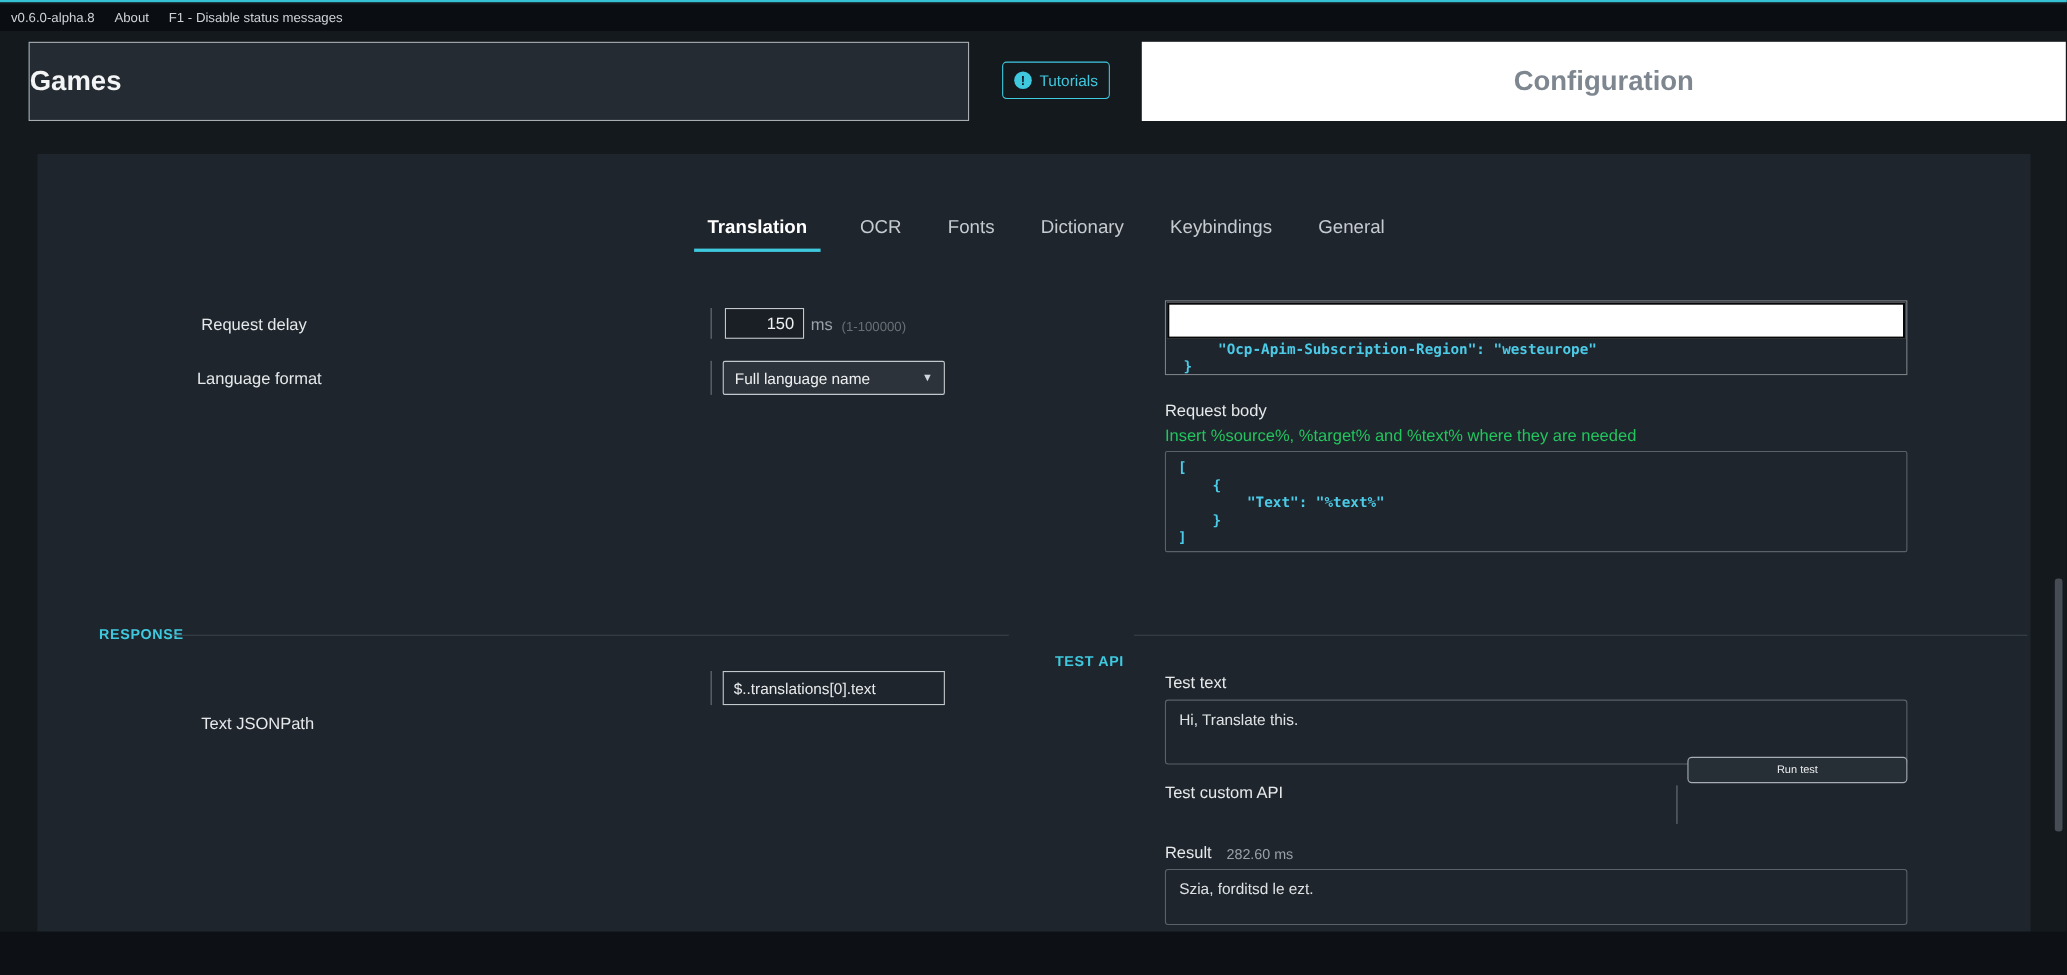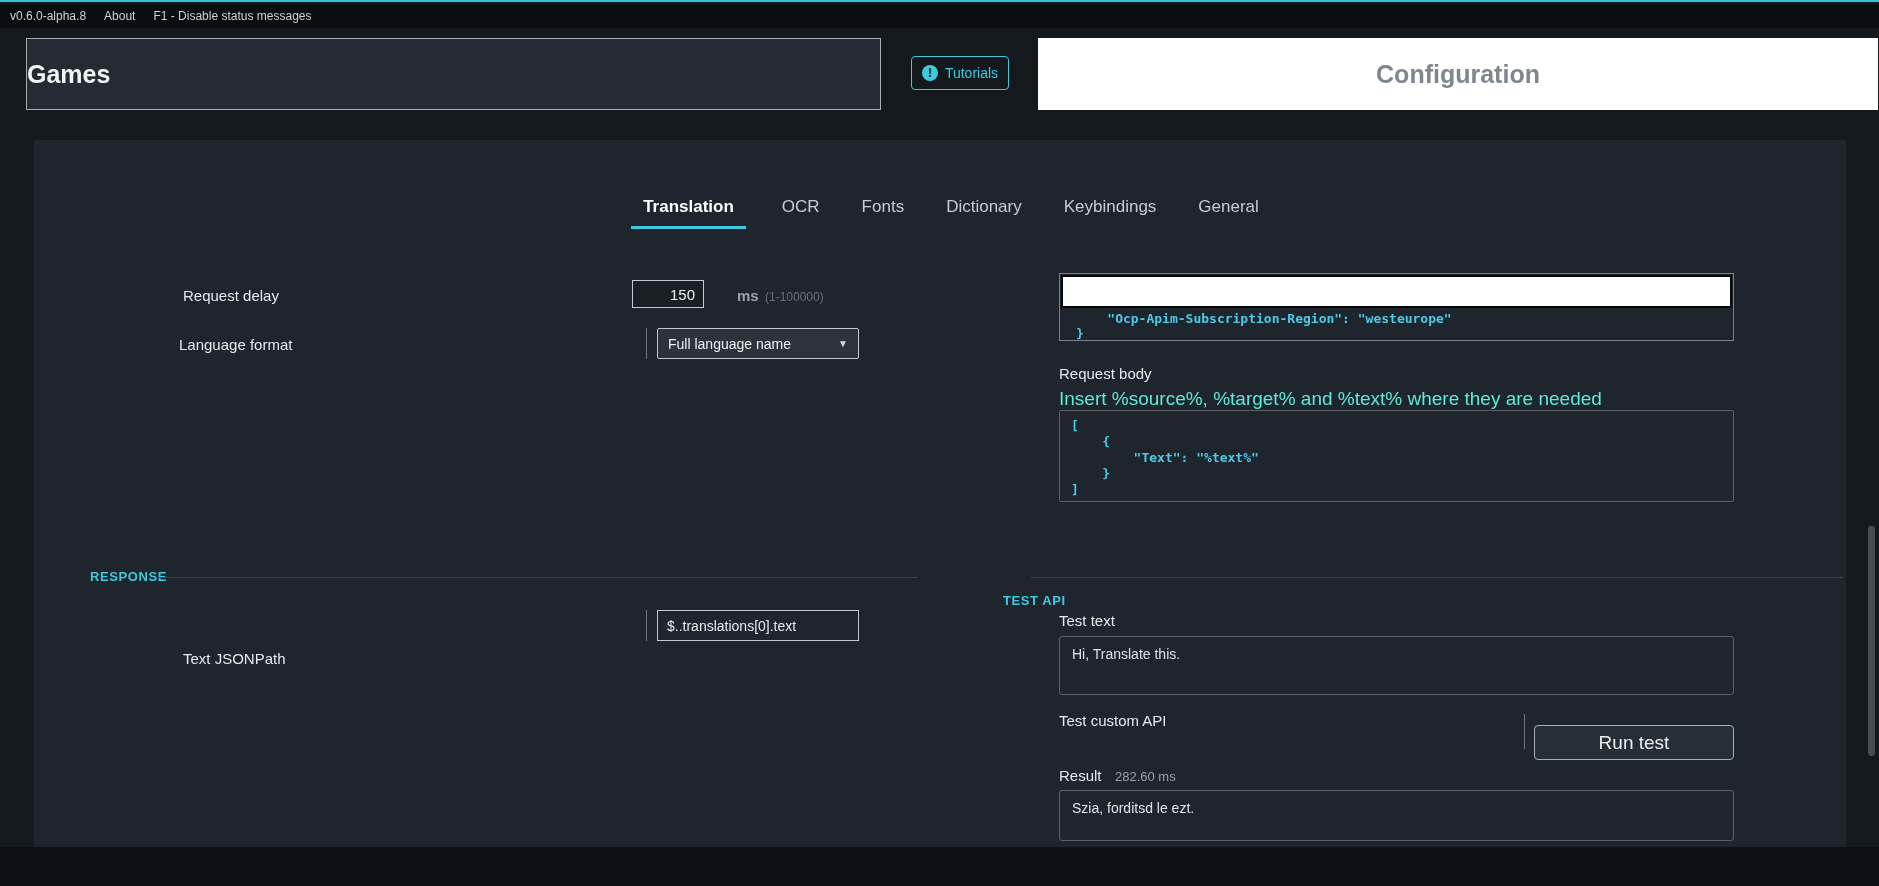--- a/index.html
+++ b/index.html
@@ -60,26 +60,26 @@
   .tab { padding:0 6px 9px 6px; border-bottom:3px solid transparent; cursor:pointer; }
   .tab span { font-size:17px; color:#c6cbd0; }
   .tab.active { border-bottom-color:#3fc9df; padding:0 12px 9px 12px; }
   .tab.active span { color:#ffffff; font-weight:bold; }
 
   .field-label { position:absolute; font-size:15px; color:#e6e9eb; }
   .tick { position:absolute; width:1px; background:#6d747a; }
 
   
   .num-input {
-    position:absolute; left:598px; top:140px; width:72px; height:28px;
+    position:absolute; left:625px; top:140px; width:72px; height:28px;
     background:#191f25; border:1px solid #c3c8cd; color:#eef0f2;
     font-size:15px; text-align:right; padding-right:8px;
     font-family:"Liberation Sans", sans-serif;
   }
-  .ms-label { position:absolute; left:703px; top:147px; font-size:15px; color:#9aa1a7;font-weight:bold; }
+  .ms-label { position:absolute; left:703px; top:147px; font-size:15px; color:#9aa1a7; }
   .range-label { position:absolute; left:731px; top:150px; font-size:12px; color:#686f75; }
 
   
   .dropdown {
     position:absolute; left:623px; top:188px; width:202px; height:31px;
     background:#2c333a; border:1px solid #c3c8cd; border-radius:2px;
     display:flex; align-items:center; cursor:pointer;
   }
   .dd-value { flex:1; font-size:14px; color:#eef0f2; padding-left:10px; }
   .dd-arrow { font-size:10px; color:#d3d7db; padding-right:10px; }
@@ -94,38 +94,38 @@
     background:#ffffff; border:2px solid #050708;
   }
   .code-line {
     white-space:pre; font-family:"DejaVu Sans Mono", monospace;
     font-size:13px; font-weight:bold; color:#4ccbe8;
   }
   .hl1 { position:absolute; left:16px; top:37px; }
   .hl2 { position:absolute; left:16px; top:52px; }
 
   .rb-label { position:absolute; left:1025px; top:225px; font-size:15px; color:#e6e9eb; }
-  .rb-hint  { position:absolute; left:1025px; top:248px; font-size:19px; color:#5eead4; }
+  .rb-hint  { position:absolute; left:1025px; top:248px; font-size:15px; color:#22c55e; }
 
   .body-code {
     position:absolute; left:1025px; top:270px; width:675px; height:92px;
     border:1px solid #5a6167; border-radius:2px; padding:7px 11px;
   }
   .body-code .code-line { line-height:16px; }
 
   
   .section-title {
     position:absolute; font-size:13px; font-weight:bold;
     color:#3fc9df; letter-spacing:0.6px;
   }
   .section-line { position:absolute; height:1px; background:#3b424a; }
 
   .resp-title { left:56px; top:429px; }
   .resp-line  { left:122px; top:437px; width:761px; }
-  .ta-title   { left:925px; top:453px;margin-left:44px; }
+  .ta-title   { left:925px; top:453px; }
   .ta-line    { left:997px; top:437px; width:812px; }
 
   .jsonpath-label { left:149px; top:478px;margin-top:32px; }
   .jsonpath-input {
     position:absolute; left:623px; top:470px; width:202px; height:31px;
     background:#1e252c; border:1px solid #c3c8cd; color:#e8eaec;
     font-size:14px; padding:0 9px; font-family:"Liberation Sans", sans-serif;
   }
 
   .tt-label { left:1025px; top:472px; }
@@ -133,23 +133,23 @@
     position:absolute; left:1025px; width:675px;
     background:#1e252c; border:1px solid #5a6167; border-radius:3px;
     color:#dfe2e5; font-size:14px; padding:9px 12px; resize:none;
     font-family:"Liberation Sans", sans-serif; overflow:hidden;
   }
   .test-textbox { top:496px; height:59px; }
   .result-textbox { top:650px; height:51px; }
 
   .custom-label { left:1025px; top:583px; }
   .run-btn {
-    position:absolute; left:1500px; top:585px; width:200px; height:35px;
+    position:absolute; left:1500px; top:548px; width:200px; height:24px;
     background:#272f36; border:1px solid #a8aeb4; border-radius:4px;
-    color:#eceef0; font-size:19px; cursor:pointer;
+    color:#eceef0; font-size:10px; cursor:pointer;
     font-family:"Liberation Sans", sans-serif;
   }
   .result-label { left:1025px; top:627px; }
   .result-time { position:absolute; left:1081px; top:629px; font-size:13px; color:#9aa1a7; }
 
   
   .footer { position:absolute; left:0; right:0; top:845px; height:41px; background:#0d1115; }
 
   
   .scroll-thumb {

